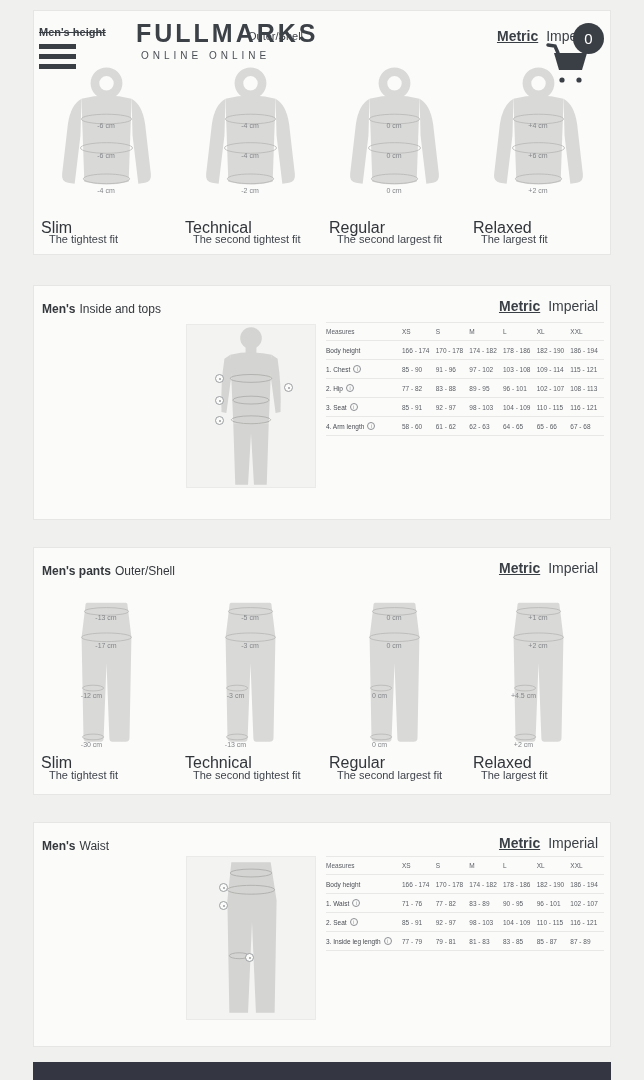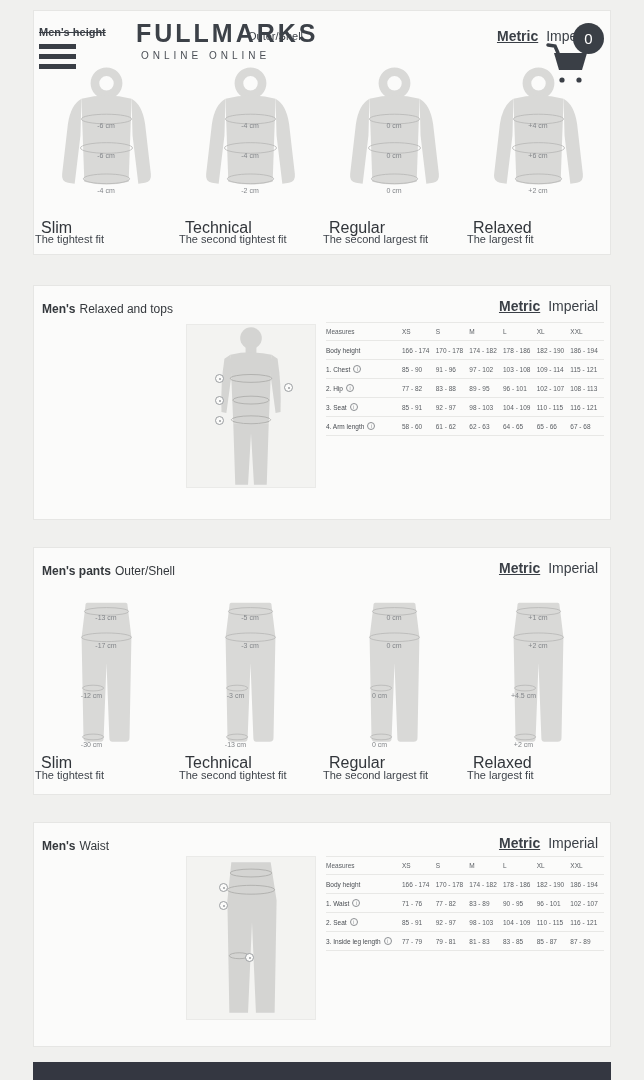--- a/index.html
+++ b/index.html
@@ -46,21 +46,21 @@
   .fig svg { display: block; width: 100%; height: auto; }
   .m { position: absolute; left: 0; width: 100%; text-align: center; font-size: 7px; color: #83868a; }
   .jacket-fig .m-chest { top: 56px; }
   .jacket-fig .m-hip   { top: 86px; }
   .jacket-fig .m-hem   { top: 121px; }
   .pants-fig .m-waist { top: 16px; }
   .pants-fig .m-seat  { top: 44px; }
   .pants-fig .m-knee  { top: 94px;  left: 0; width: 86px; }
   .pants-fig .m-hem   { top: 143px; left: 0; width: 86px; }
   .fit-name { position: absolute; left: 7px; font-size: 16px; font-weight: normal; color: #31353a; }
-  .fit-desc { position: absolute; left: 1px; font-size: 11px; color: #3f444b; }
+  .fit-desc { position: absolute; left: 15px; font-size: 11px; color: #3f444b; }
   .card1 .fit-name { top: 153px; }
   .card1 .fit-desc { top: 167px; }
   .card3 .fit-name { top: 156px; }
   .card3 .fit-desc { top: 171px; }
 
   
   .sec-title { position: absolute; left: 8px; top: 16px; font-size: 12px; color: #34383c; }
   .sec-title b { font-weight: bold; margin-right: 4px; }
   .figure-box { position: absolute; left: 152px; width: 130px; background: #f3f3f1; border: 1px solid #eaeae8; }
   .card2 .figure-box { top: 38px; height: 164px; }
@@ -185,21 +185,21 @@
         </div>
         <div class="fit-name">Relaxed</div>
         <div class="fit-desc">The largest fit</div>
       </div>
 
   </div>
 </section>
 
 <section class="card card2">
   <div class="sec-title">
-    <b>Men's</b><span>Relaxed and tops</span>
+    <b>Men's</b><span>Inside and tops</span>
   </div>
   <div class="units sec-units">
     <span class="unit active">Metric</span>
     <span class="unit">Imperial</span>
   </div>
 
   <div class="figure-box">
     <svg viewBox="0 0 130 164">
       <circle cx="65" cy="13" r="11" fill="#d4d4d2"></circle>
       <rect x="59.5" y="21" width="11" height="10" fill="#d4d4d2"></rect>

